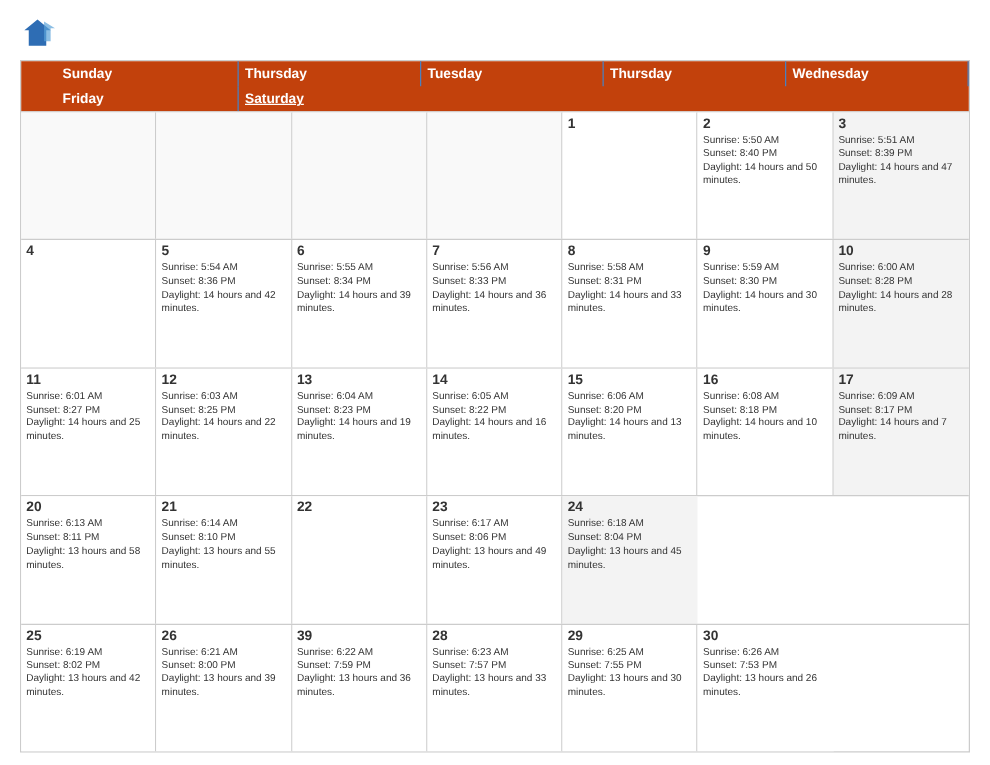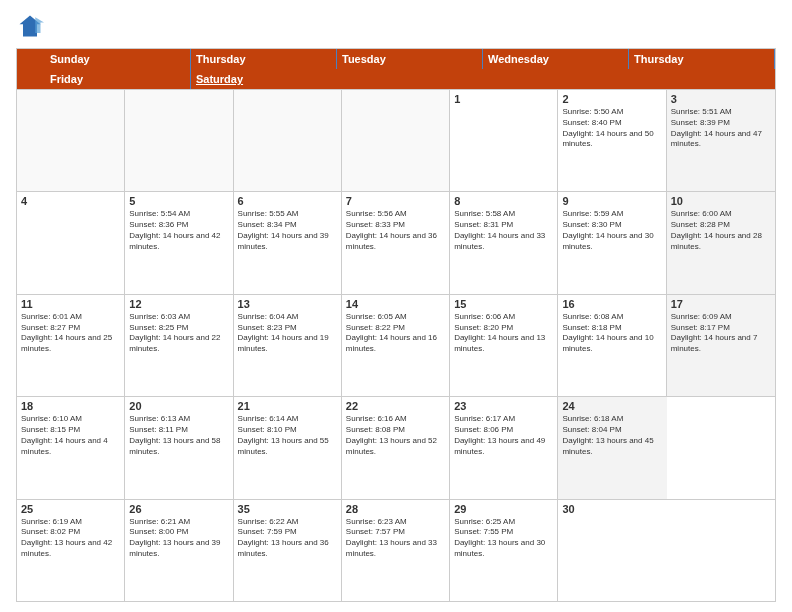--- a/index.html
+++ b/index.html
@@ -137,22 +137,22 @@
       <div class="month-title"></div>
       <div class="location-title"></div>
     </div>
   </div>
 
   <div class="calendar">
     <div class="cal-header-row">
       <div class="cal-header-cell">Sunday</div>
       <div class="cal-header-cell">Thursday</div>
       <div class="cal-header-cell">Tuesday</div>
+      <div class="cal-header-cell">Thursday</div>
       <div class="cal-header-cell">Wednesday</div>
-      <div class="cal-header-cell">Thursday</div>
       <div class="cal-header-cell">Friday</div>
       <div class="cal-header-cell">Saturday</div>
     </div>
     <div class="cal-body" id="cal-body">
     <div class="cal-week">
           <div class="cal-cell empty"></div>
           <div class="cal-cell empty"></div>
           <div class="cal-cell empty"></div>
           <div class="cal-cell empty"></div>
           <div class="cal-cell">
@@ -221,64 +221,60 @@
             <span class="day-num">16</span>
             <div class="cell-text">Sunrise: 6:08 AM<br>Sunset: 8:18 PM<br>Daylight: 14 hours and 10 minutes.</div>
           </div>
           <div class="cal-cell shaded">
             <span class="day-num">17</span>
             <div class="cell-text">Sunrise: 6:09 AM<br>Sunset: 8:17 PM<br>Daylight: 14 hours and 7 minutes.</div>
           </div>
         </div>
         <div class="cal-week">
           <div class="cal-cell">
-            <span class="day-num">18</span>
-            <div class="cell-text">Sunrise: 6:10 AM<br>Sunset: 8:15 PM<br>Daylight: 14 hours and 4 minutes.</div>
-          </div>
-          <div class="cal-cell">
             <span class="day-num">20</span>
             <div class="cell-text">Sunrise: 6:13 AM<br>Sunset: 8:11 PM<br>Daylight: 13 hours and 58 minutes.</div>
           </div>
           <div class="cal-cell">
             <span class="day-num">21</span>
             <div class="cell-text">Sunrise: 6:14 AM<br>Sunset: 8:10 PM<br>Daylight: 13 hours and 55 minutes.</div>
           </div>
           <div class="cal-cell">
             <span class="day-num">22</span>
-            <div class="cell-text">Sunrise: 6:16 AM<br>Sunset: 8:08 PM<br>Daylight: 13 hours and 52 minutes.</div>
           </div>
           <div class="cal-cell">
             <span class="day-num">23</span>
             <div class="cell-text">Sunrise: 6:17 AM<br>Sunset: 8:06 PM<br>Daylight: 13 hours and 49 minutes.</div>
           </div>
           <div class="cal-cell shaded">
             <span class="day-num">24</span>
             <div class="cell-text">Sunrise: 6:18 AM<br>Sunset: 8:04 PM<br>Daylight: 13 hours and 45 minutes.</div>
           </div>
         </div>
         <div class="cal-week">
           <div class="cal-cell">
             <span class="day-num">25</span>
             <div class="cell-text">Sunrise: 6:19 AM<br>Sunset: 8:02 PM<br>Daylight: 13 hours and 42 minutes.</div>
           </div>
           <div class="cal-cell">
             <span class="day-num">26</span>
             <div class="cell-text">Sunrise: 6:21 AM<br>Sunset: 8:00 PM<br>Daylight: 13 hours and 39 minutes.</div>
           </div>
           <div class="cal-cell">
-            <span class="day-num">35</span>
+            <span class="day-num">39</span>
             <div class="cell-text">Sunrise: 6:22 AM<br>Sunset: 7:59 PM<br>Daylight: 13 hours and 36 minutes.</div>
           </div>
           <div class="cal-cell">
             <span class="day-num">28</span>
             <div class="cell-text">Sunrise: 6:23 AM<br>Sunset: 7:57 PM<br>Daylight: 13 hours and 33 minutes.</div>
           </div>
           <div class="cal-cell">
             <span class="day-num">29</span>
             <div class="cell-text">Sunrise: 6:25 AM<br>Sunset: 7:55 PM<br>Daylight: 13 hours and 30 minutes.</div>
           </div>
           <div class="cal-cell">
             <span class="day-num">30</span>
+            <div class="cell-text">Sunrise: 6:26 AM<br>Sunset: 7:53 PM<br>Daylight: 13 hours and 26 minutes.</div>
           </div>
         </div>
       </div>
   </div>
 </div>
 
 </body></html>

